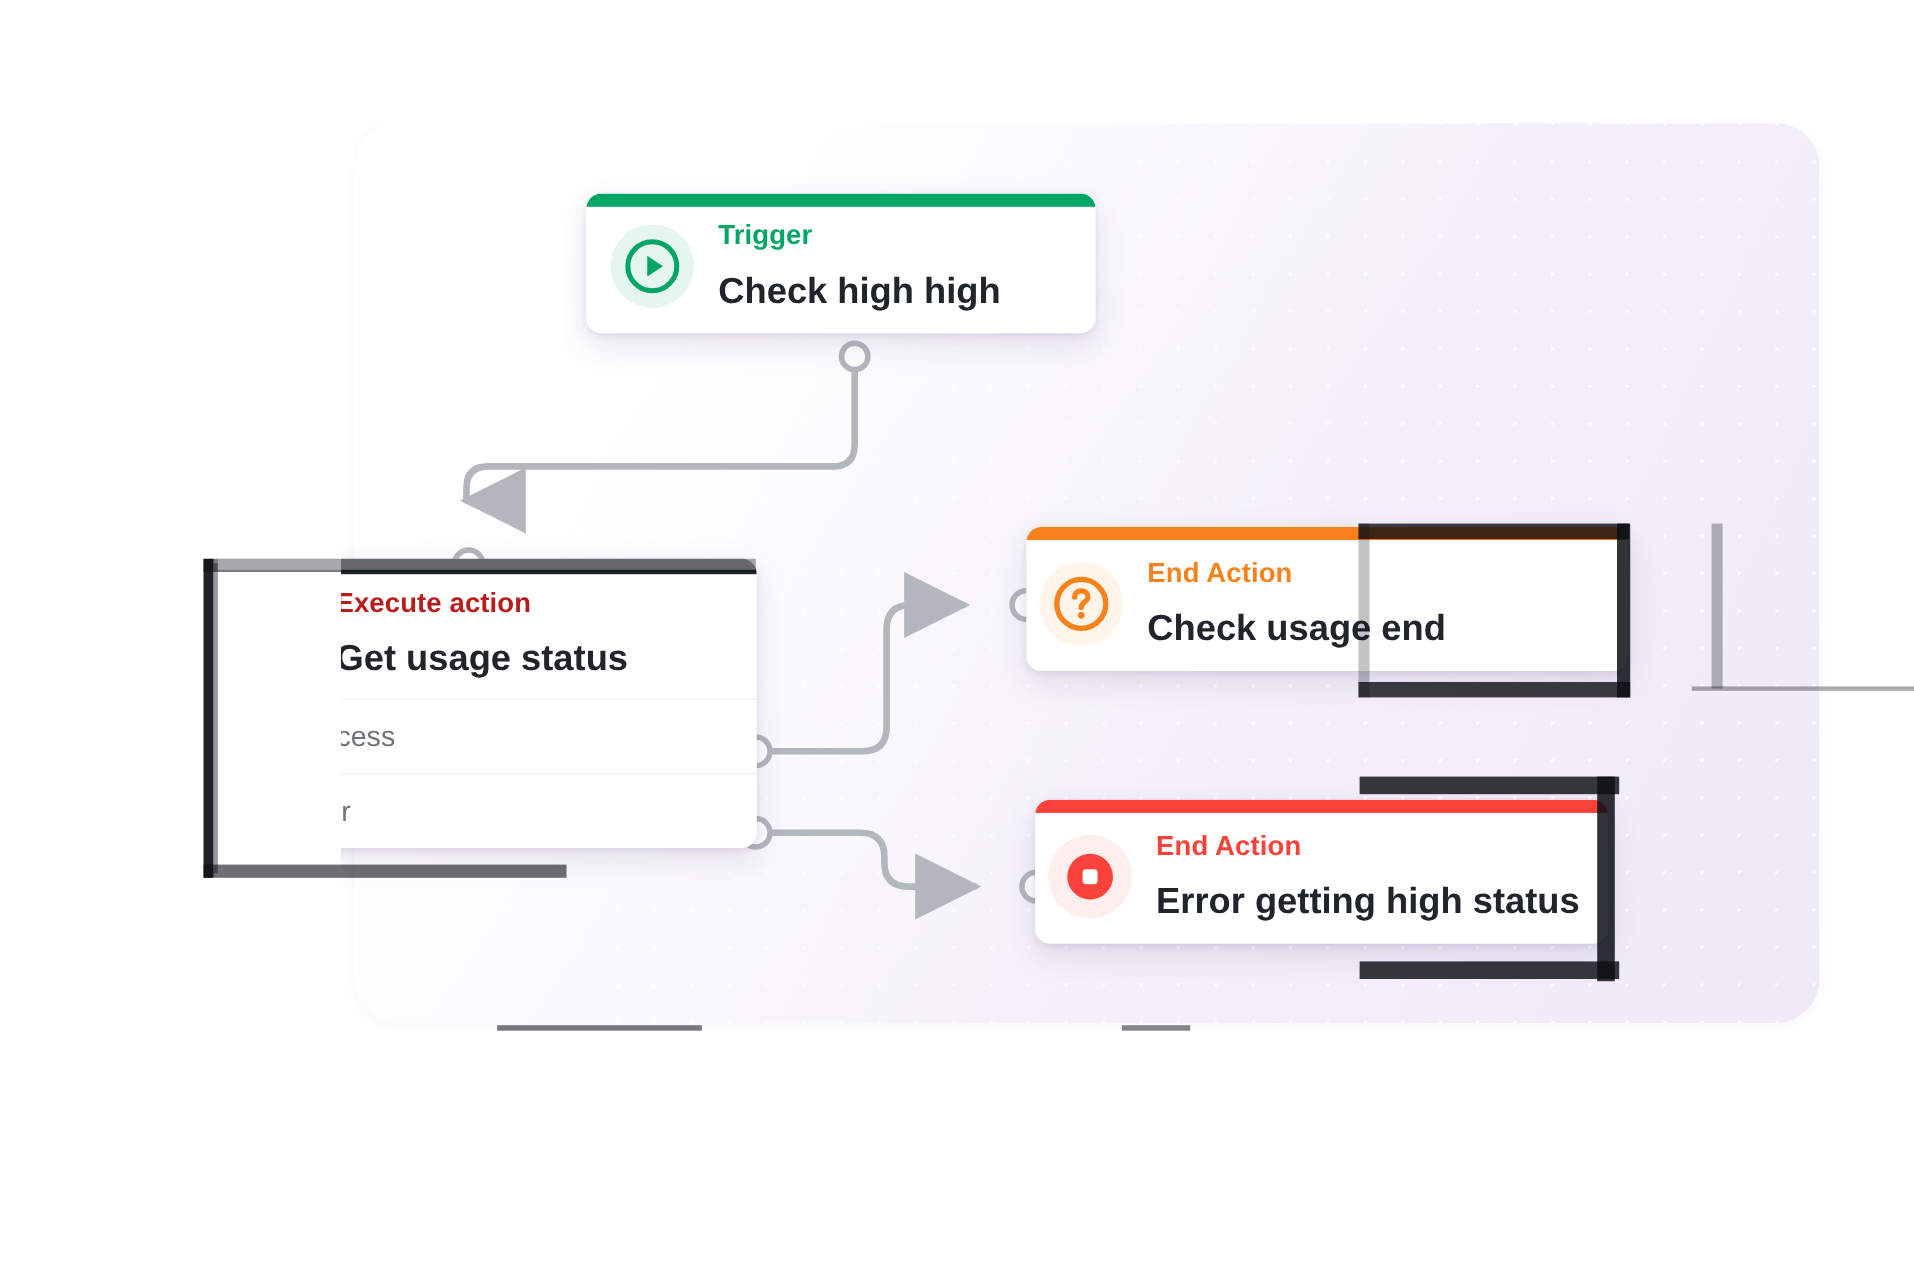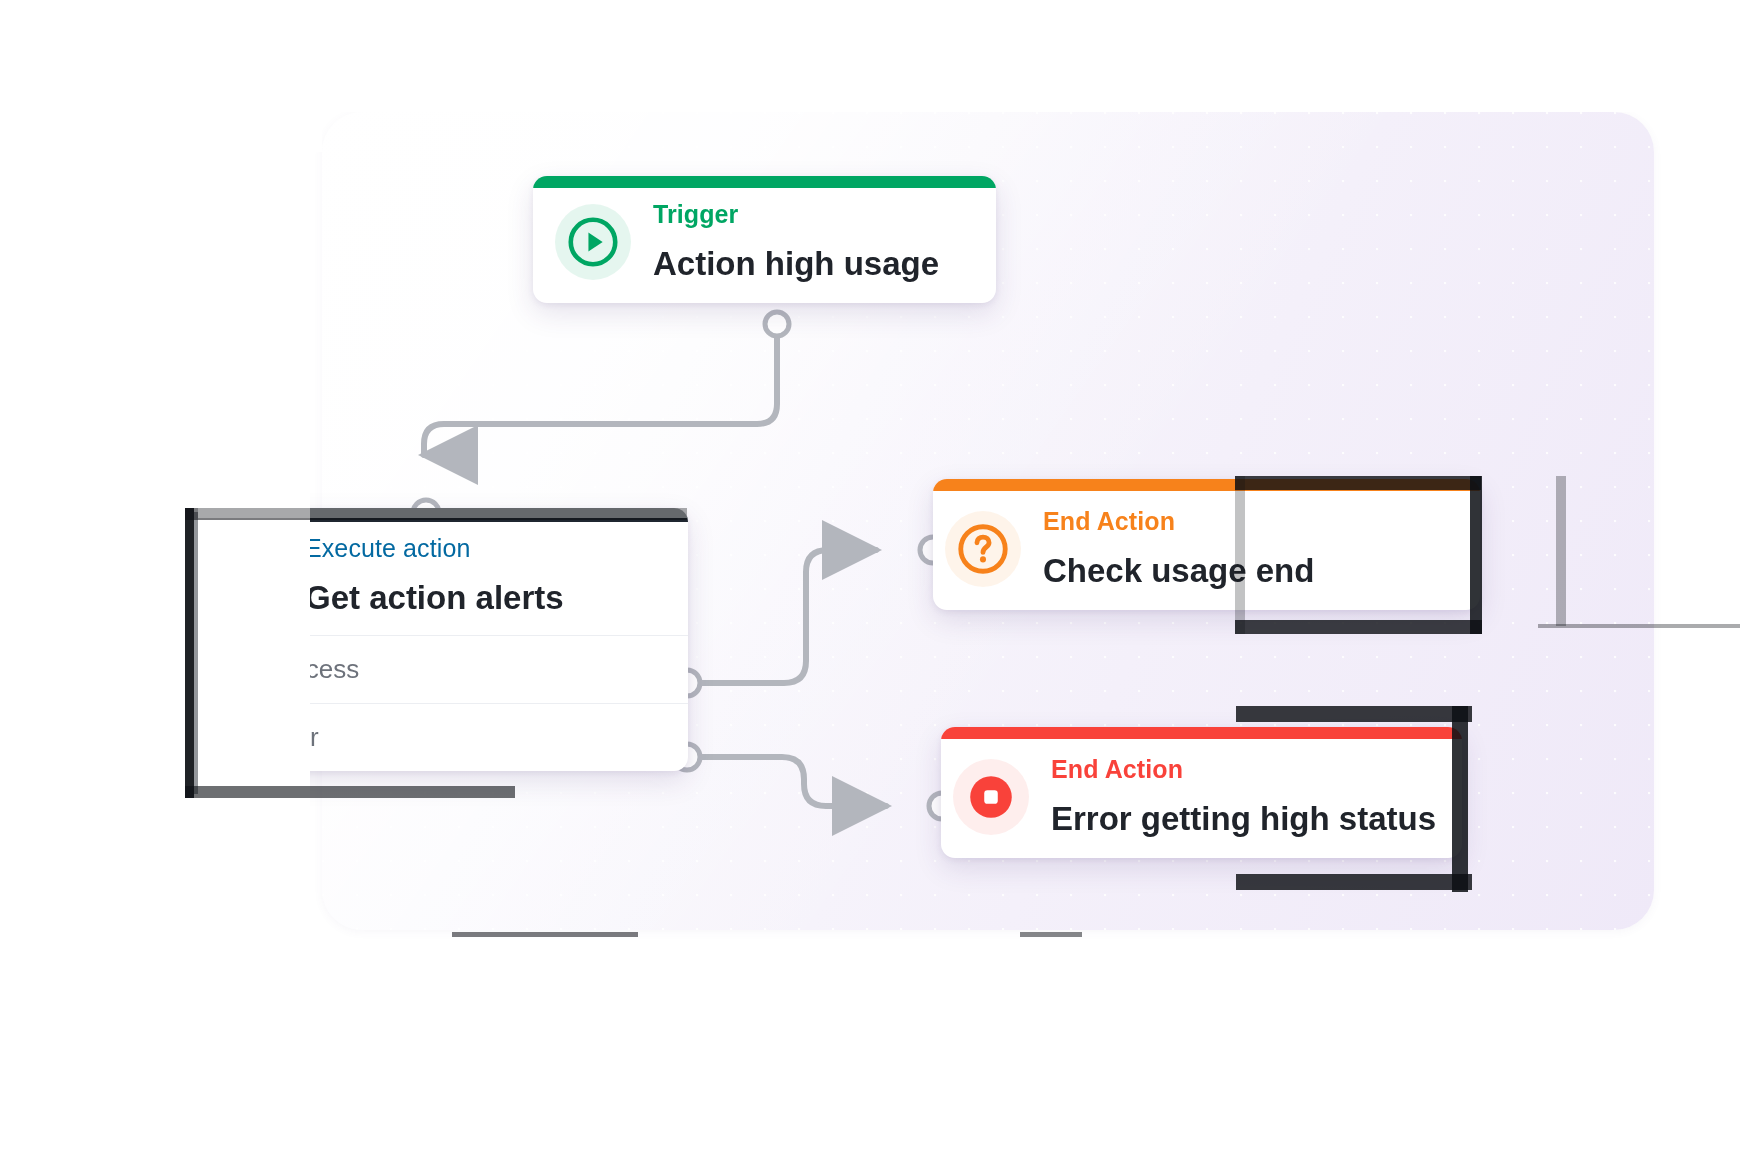--- a/index.html
+++ b/index.html
@@ -57,21 +57,21 @@
   #node-trigger .node-bar{background:#00a663;}
   #node-trigger .node-icon{background:rgba(0,166,99,.10);}
   #node-trigger .node-kicker{color:#00a663;}
   #node-trigger .node-body{padding:14px 26px 20px 22px;}
 
   
   #node-action{left:185px;top:508px;width:503px;border-radius:14px;}
   #node-action .node-bar{background:#1f2630;height:14px;}
   #node-action .node-body{padding:14px 26px 18px 22px;border-bottom:1px solid #eceef2;}
   #node-action .node-icon{background:#f1f2f5;}
-  #node-action .node-kicker{color:#0369a1;font-weight:400;font-size:25px;}
+  #node-action .node-kicker{color:#b91c1c;font-weight:700;font-size:25px;}
   .port-row{
     display:flex;align-items:center;gap:20px;
     height:67px;padding:0 26px 0 24px;
     border-bottom:1px solid #eceef2;
   }
   .port-row:last-child{border-bottom:none;}
   .port-label{font-size:26px;color:#6d727b;}
 
   
   #node-check{left:933px;top:479px;width:547px;}
@@ -127,39 +127,39 @@
   <div class="node-bar"></div>
   <div class="node-body">
     <div class="node-icon">
       <svg width="58" height="58" viewBox="0 0 24 24">
         <circle cx="12" cy="12" r="9.2" fill="none" stroke="#00a663" stroke-width="1.9"></circle>
         <path d="M10.1 8.1 L16 12 L10.1 15.9 Z" fill="#00a663"></path>
       </svg>
     </div>
     <div class="node-text">
       <span class="node-kicker">Trigger</span>
-      <span class="node-title">Action high usage</span>
+      <span class="node-title">Check high high</span>
     </div>
   </div>
 </div>
 
 <div class="node" id="node-action">
   <div class="node-bar"></div>
   <div class="node-body">
     <div class="node-icon">
       <svg width="54" height="54" viewBox="0 0 24 24">
         <circle cx="12" cy="12" r="9.4" fill="#20242b"></circle>
         <path d="M5.4 8.6 C7.2 9.6 8.4 9.1 9.4 10.2 C10.1 11 9.4 11.9 9.9 12.8 C10.4 13.7 11.6 13.4 11.9 14.4 C12.2 15.4 11.4 16.2 11.8 17.4 C12.1 18.4 13 19 13 19" fill="none" stroke="#ffffff" stroke-width="1.25" stroke-linecap="round"></path>
         <path d="M16.4 5.9 C15.6 7 14.2 7.2 13.6 8.3 C13.1 9.3 14 10 15 10.1 C16.1 10.2 17.2 9.4 18.4 9.9" fill="none" stroke="#ffffff" stroke-width="1.25" stroke-linecap="round"></path>
         <circle cx="12" cy="12" r="9.4" fill="none" stroke="#20242b" stroke-width="1"></circle>
       </svg>
     </div>
     <div class="node-text">
       <span class="node-kicker">Execute action</span>
-      <span class="node-title">Get action alerts</span>
+      <span class="node-title">Get usage status</span>
     </div>
   </div>
 
   <div class="port-row">
     <span>
       <svg width="32" height="32" viewBox="0 0 24 24">
         <circle cx="12" cy="12" r="9.2" fill="none" stroke="#00a663" stroke-width="1.9"></circle>
         <path d="M7.8 12.2 L10.7 15 L16.2 9.2" fill="none" stroke="#00a663" stroke-width="1.9" stroke-linecap="round" stroke-linejoin="round"></path>
       </svg>
     </span>

